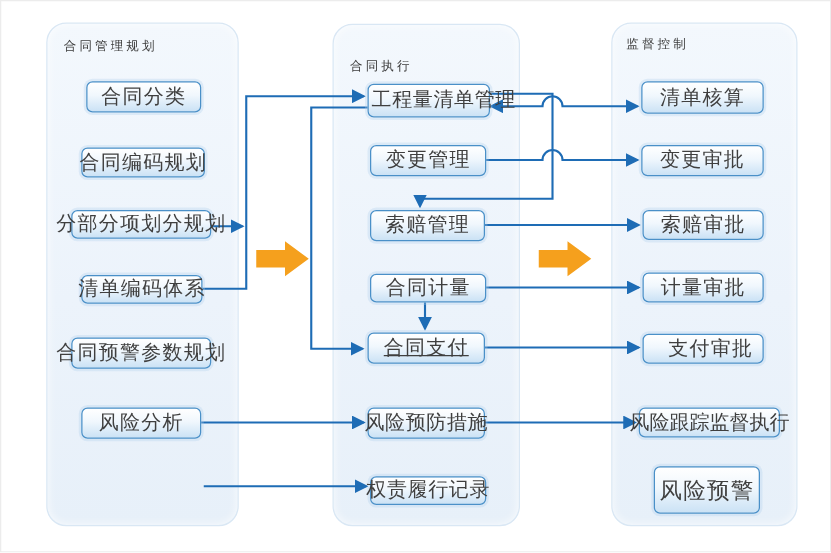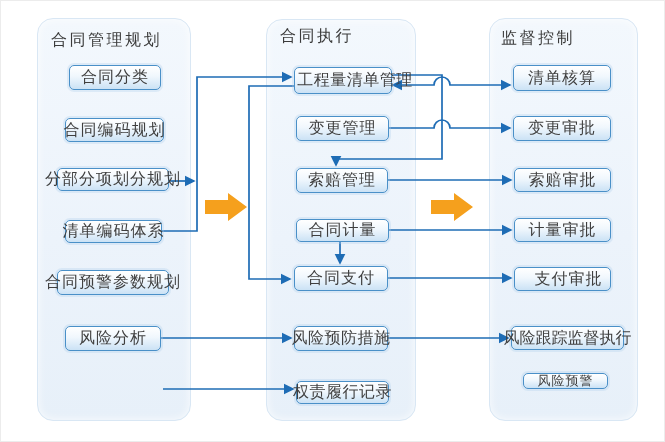--- a/index.html
+++ b/index.html
@@ -14,21 +14,21 @@
   }
   .panel{
     position:absolute;
     background:linear-gradient(180deg,#f3f8fd 0%,#ecf3fb 55%,#e7f0f9 100%);
     border:1px solid #d9e7f4;
     border-radius:16px;
     box-shadow:inset 0 0 8px rgba(255,255,255,0.8);
   }
   .panel-title{
     position:absolute;
-    font-size:16px;
+    font-size:10px;
     color:#3b3b3b;
     letter-spacing:2.5px;
     white-space:nowrap;
   }
   .node{
     position:absolute;
     box-sizing:border-box;
     border:1px solid #4a90c8;
     border-radius:5px;
     background:linear-gradient(180deg,#ffffff 0%,#f0f7fd 45%,#cbe2f5 100%);
@@ -53,21 +53,21 @@
 </style>
 </head>
 <body>
 
 <div id="canvas">
 
   <div class="panel" style="left:36px;top:17px;width:152px;height:401px;">
     <span class="panel-title" style="top:11px;left:13px;">合同管理规划</span>
   </div>
   <div class="panel" style="left:265px;top:18px;width:148px;height:400px;">
-    <span class="panel-title" style="top:6px;left:13px;text-align:right;">合同执行</span>
+    <span class="panel-title" style="top:26px;left:13px;text-align:right;">合同执行</span>
   </div>
   <div class="panel" style="left:488px;top:17px;width:147px;height:401px;">
     <span class="panel-title" style="top:9px;left:11px;">监督控制</span>
   </div>
 
   <svg id="connector-layer" width="665" height="442" viewBox="0 0 665 442">
     <defs>
       <marker id="ah" viewBox="0 0 10 10" refX="8.5" refY="5" markerWidth="6.5" markerHeight="6.5" orient="auto-start-reverse">
         <path d="M0,0 L10,5 L0,10 z" fill="#1e6cb5"></path>
       </marker>
@@ -95,25 +95,25 @@
   <div class="node" style="left:64px;top:117px;width:99px;height:24px;">合同编码规划</div>
   <div class="node" style="left:56px;top:167px;width:112px;height:23px;">分部分项划分规划</div>
   <div class="node" style="left:64px;top:219px;width:97px;height:23px;">清单编码体系</div>
   <div class="node" style="left:56px;top:269px;width:112px;height:25px;">合同预警参数规划</div>
   <div class="node" style="left:64px;top:325px;width:96px;height:25px;">风险分析</div>
 
   <div class="node" style="left:293px;top:66px;width:98px;height:27px;letter-spacing:0.5px;padding-left:24px;">工程量清单管理</div>
   <div class="node" style="left:295px;top:115px;width:93px;height:25px;">变更管理</div>
   <div class="node" style="left:295px;top:167px;width:92px;height:25px;">索赔管理</div>
   <div class="node" style="left:295px;top:218px;width:93px;height:23px;">合同计量</div>
-  <div class="node" style="left:293px;top:265px;width:94px;height:25px;">合同支付</div>
+  <div class="node" style="left:293px;top:265px;width:94px;height:25px;text-decoration:underline;">合同支付</div>
   <div class="node" style="left:293px;top:325px;width:94px;height:25px;letter-spacing:0.5px;">风险预防措施</div>
   <div class="node" style="left:295px;top:380px;width:93px;height:23px;letter-spacing:0.5px;">权责履行记录</div>
 
   <div class="node" style="left:512px;top:64px;width:98px;height:26px;">清单核算</div>
   <div class="node" style="left:512px;top:115px;width:98px;height:25px;">变更审批</div>
   <div class="node" style="left:513px;top:167px;width:97px;height:24px;font-family:Liberation Mono, monospace;">索赔审批</div>
   <div class="node" style="left:513px;top:217px;width:97px;height:24px;text-align:center;">计量审批</div>
   <div class="node" style="left:513px;top:266px;width:97px;height:24px;padding-left:12px;">支付审批</div>
   <div class="node" style="left:510px;top:325px;width:113px;height:24px;letter-spacing:0px;">风险跟踪监督执行</div>
-  <div class="node" style="left:522px;top:372px;width:85px;height:16px;font-size:13px;">风险预警</div>
+  <div class="node" style="left:522px;top:372px;width:85px;height:38px;font-size:18px;">风险预警</div>
 
 </div>
 
 </body></html>

